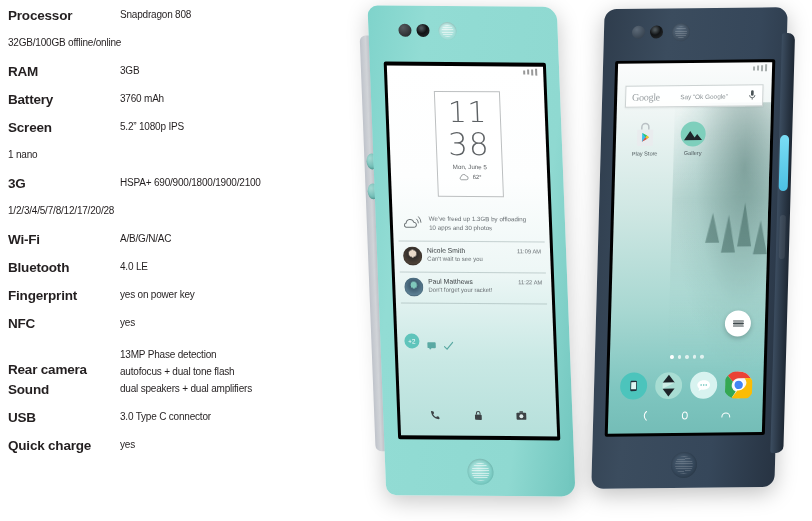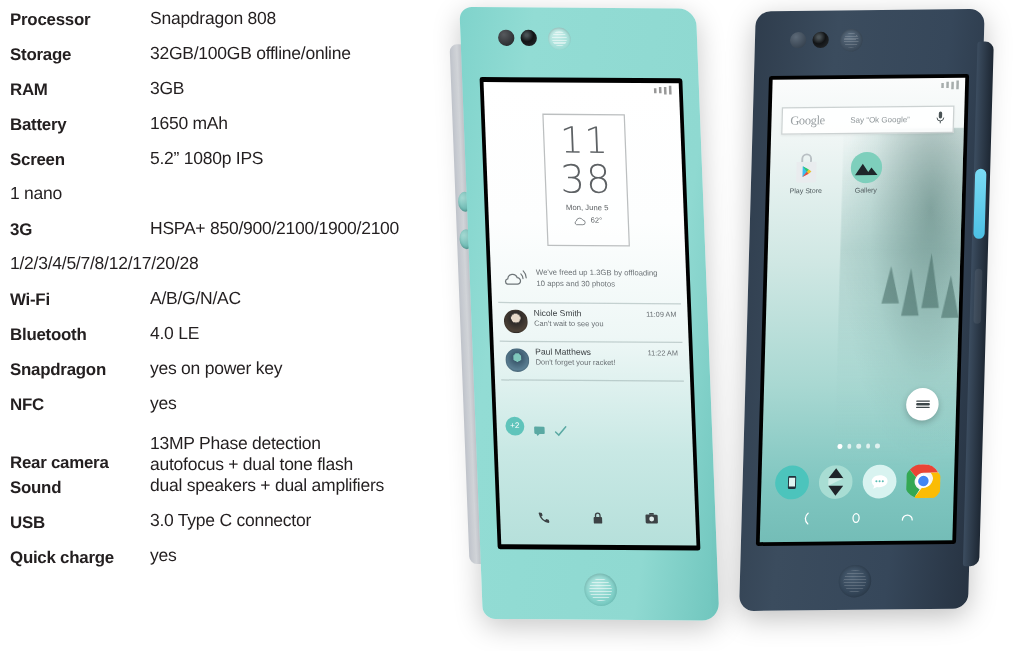--- a/index.html
+++ b/index.html
@@ -15,21 +15,21 @@
   
   .spec-table { position: absolute; left: 0; top: 0; width: 370px; height: 521px; padding: 6px 0 0 8px; }
   .spec-row { display: flex; align-items: flex-start; height: 28px; }
   .spec-row.tall { height: 38px; align-items: flex-end; }
   .spec-label {
     width: 112px; flex: 0 0 112px;
     font-weight: bold; font-size: 13.5px; color: #231f20;
     letter-spacing: -0.2px; line-height: 20px;
   }
   .spec-value {
-    font-size: 14px; color: #231f20; line-height: 17px;
+    font-size: 10px; color: #231f20; line-height: 17px;
     letter-spacing: -0.2px;
   }
   .spec-value .l2 { display: block; }
 
   
   .phones { position: absolute; left: 370px; top: 0; width: 442px; height: 521px; }
 
   
   .phone1 {
     position: absolute; left: 7px; top: 6px;
@@ -244,55 +244,54 @@
 <body>
 
 <div id="root">
 
   <div class="spec-table">
     <div class="spec-row">
       <div class="spec-label">Processor</div>
       <div class="spec-value">Snapdragon 808</div>
     </div>
     <div class="spec-row">
-      <div class="spec-label">Storage</div>
       <div class="spec-value">32GB/100GB offline/online</div>
     </div>
     <div class="spec-row">
       <div class="spec-label">RAM</div>
       <div class="spec-value">3GB</div>
     </div>
     <div class="spec-row">
       <div class="spec-label">Battery</div>
-      <div class="spec-value">1650 mAh</div>
+      <div class="spec-value">3760 mAh</div>
     </div>
     <div class="spec-row">
       <div class="spec-label">Screen</div>
       <div class="spec-value">5.2” 1080p IPS</div>
     </div>
     <div class="spec-row">
       <div class="spec-value">1 nano</div>
     </div>
     <div class="spec-row">
       <div class="spec-label">3G</div>
-      <div class="spec-value">HSPA+ 850/900/2100/1900/2100</div>
+      <div class="spec-value">HSPA+ 690/900/1800/1900/2100</div>
     </div>
     <div class="spec-row">
       <div class="spec-value">1/2/3/4/5/7/8/12/17/20/28</div>
     </div>
     <div class="spec-row">
       <div class="spec-label">Wi-Fi</div>
       <div class="spec-value">A/B/G/N/AC</div>
     </div>
     <div class="spec-row">
       <div class="spec-label">Bluetooth</div>
       <div class="spec-value">4.0 LE</div>
     </div>
     <div class="spec-row">
-      <div class="spec-label">Snapdragon</div>
+      <div class="spec-label">Fingerprint</div>
       <div class="spec-value">yes on power key</div>
     </div>
     <div class="spec-row">
       <div class="spec-label">NFC</div>
       <div class="spec-value">yes</div>
     </div>
     <div class="spec-row tall">
       <div class="spec-label">Rear camera</div>
       <div class="spec-value">
         <span>13MP Phase detection</span>

